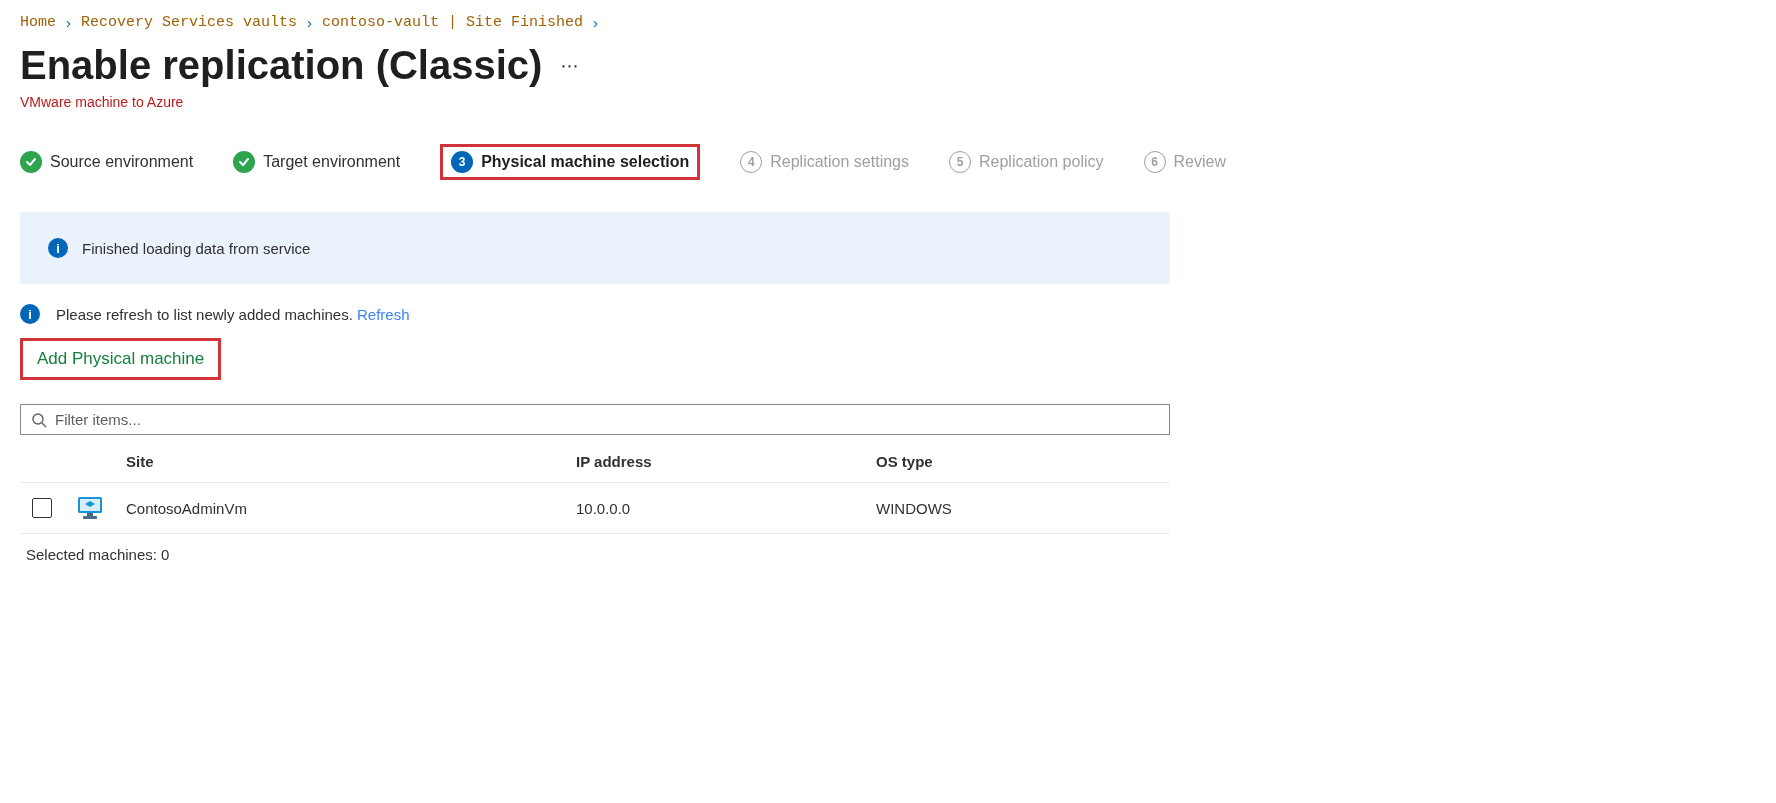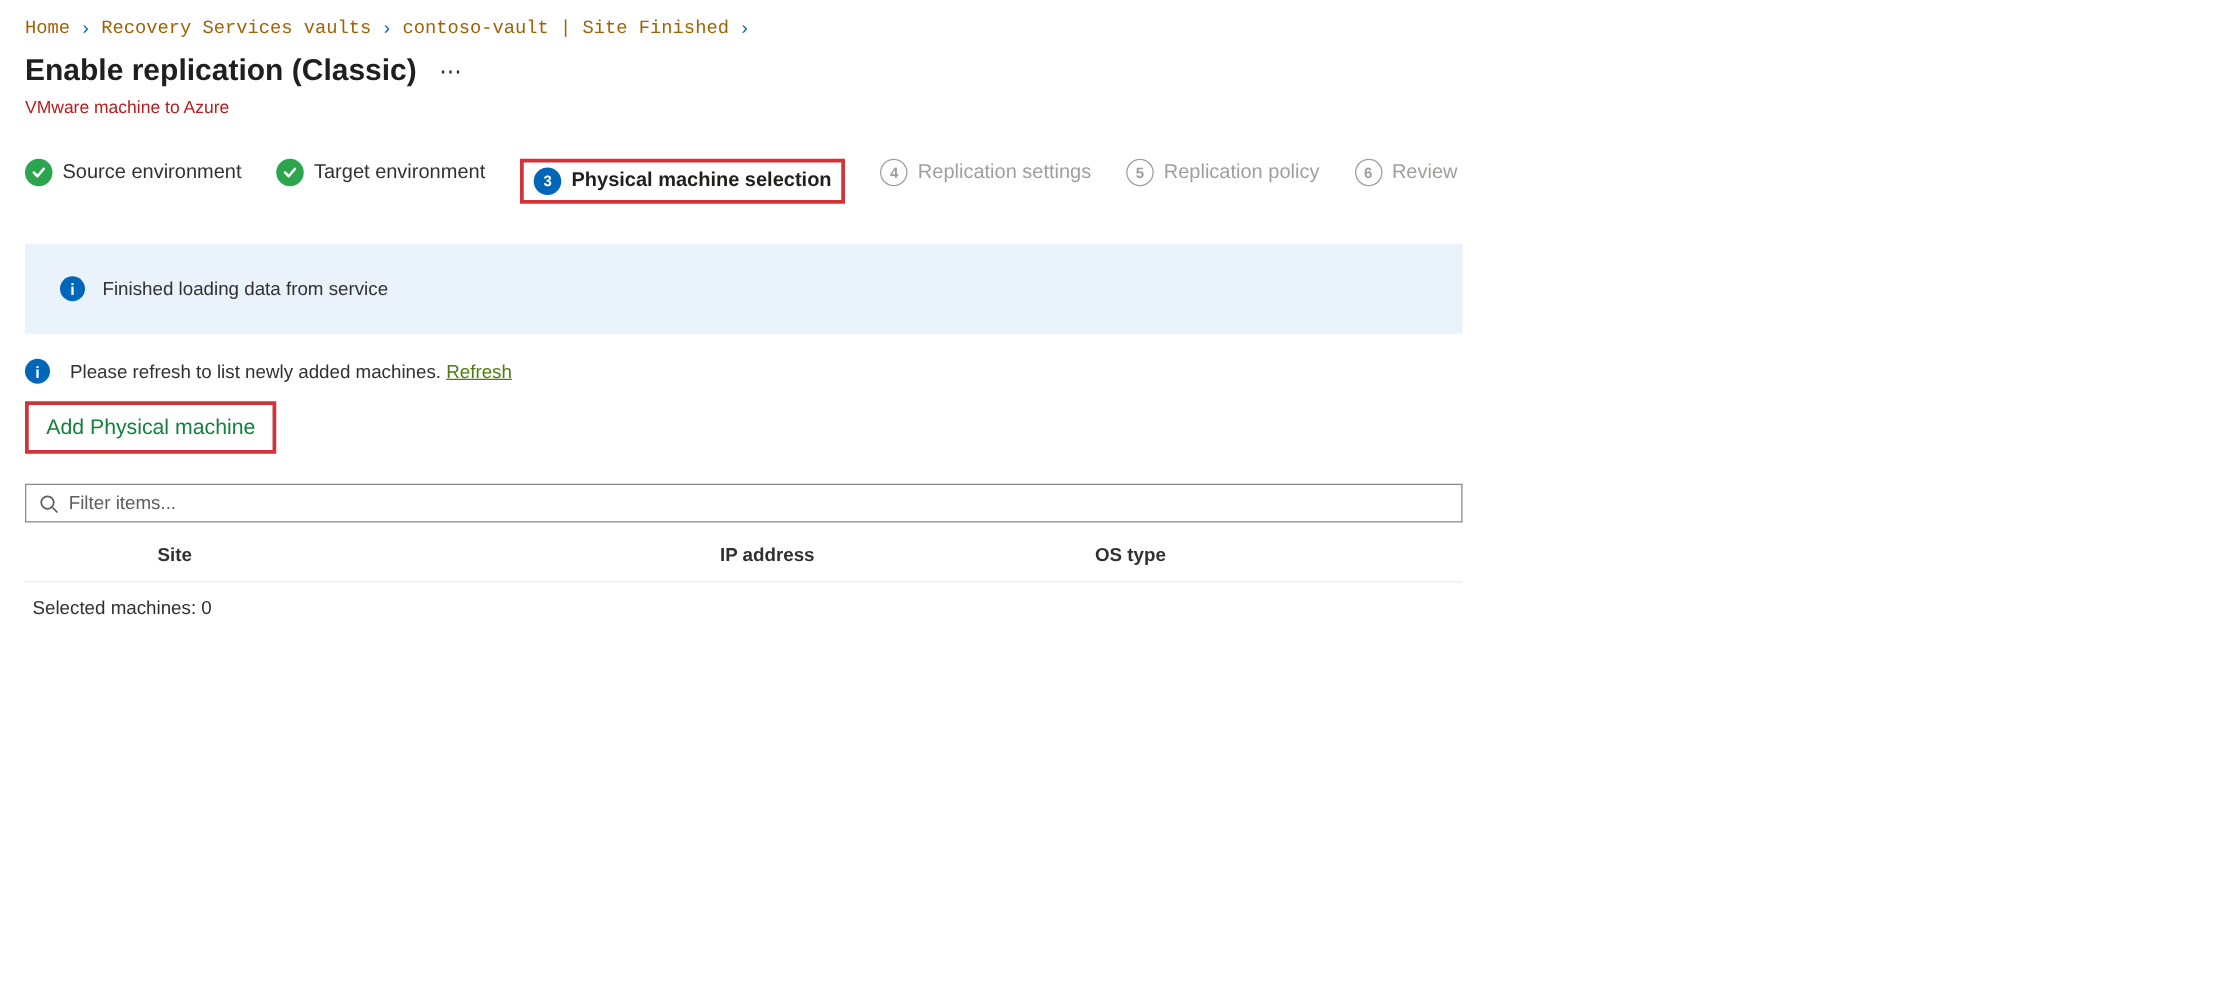--- a/index.html
+++ b/index.html
@@ -13,24 +13,24 @@
   .breadcrumb {
     display: flex;
     align-items: center;
     gap: 4px;
     margin-bottom: 12px;
     font-size: 15px;
   }
   .breadcrumb a { color: #a16207; text-decoration: none; font-family: Liberation Mono, monospace; }
   .breadcrumb .sep { color: #0066b4; margin: 0 6px; }
   .page-title-row { display: flex; align-items: center; gap: 18px; }
-  .page-title { font-size: 24px; font-weight: 600; color: #201f1e; }
+  .page-title { font-size: 40px; font-weight: 600; color: #201f1e; }
   .ellipsis { font-size: 18px; color: #323130; letter-spacing: 2px; cursor: pointer; }
   .page-subtitle { font-size: 14px; color: #b91c1c; margin-top: 6px; margin-bottom: 34px; }
-  .steps { display: flex; align-items: flex-start; gap: 28px; margin-bottom: 32px; flex-wrap: wrap; }
+  .steps { display: flex; align-items: center; gap: 40px; margin-bottom: 32px; flex-wrap: wrap; }
   .step { display: flex; align-items: center; gap: 8px; font-size: 16px; }
   .step .icon { width: 22px; height: 22px; border-radius: 50%; display: flex; align-items: center; justify-content: center; font-size: 12px; font-weight: 600; }
   .step.done .icon { background: #2da44e; color: #fff; }
   .step.current .icon { background: #0067b8; color: #fff; }
   .step.future .icon { border: 1.5px solid #a19f9d; color: #a19f9d; background: #fff; }
   .step.done .label { color: #323130; }
   .step.current .label { color: #201f1e; font-weight: 600; }
   .step.future .label { color: #a19f9d; }
   .highlight-box { border: 3px solid #d13438; padding: 4px 8px; display: inline-flex; }
   .infobar {
@@ -44,21 +44,21 @@
     max-width: 1150px;
   }
   .info-icon {
     width: 20px; height: 20px; border-radius: 50%;
     background: #0067b8; color: #fff;
     display: flex; align-items: center; justify-content: center;
     font-size: 13px; font-weight: 700; font-style: normal;
     flex-shrink: 0;
   }
   .refresh-note { display: flex; align-items: center; gap: 16px; margin-bottom: 14px; font-size: 15px; }
-  .refresh-note .link { color: #4d7c0f; text-decoration: underline; cursor: pointer; }
+  .refresh-note .link { color: #3b82f6; cursor: pointer; }
   .add-link-wrap { display: inline-block; border: 3px solid #d13438; padding: 8px 14px; margin-bottom: 24px; }
   .add-link { color: #15803d; font-size: 17px; cursor: pointer; }
   .filter-box {
     display: flex; align-items: center; gap: 8px;
     border: 1px solid #8a8886; padding: 6px 10px;
     max-width: 1150px; margin-bottom: 6px;
   }
   .filter-box input {
     border: none; outline: none; font-size: 15px; flex: 1;
     color: #ec4899; background: transparent;
@@ -173,20 +173,37 @@
 
 
 <div class="tbl">
   <div class="thead">
     <div></div>
     <div></div>
     <div>Site</div>
     <div>IP address</div>
     <div>OS type</div>
   </div>
+  <div class="trow">
+    <div>
+        <div class="chk"></div>
+      </div>
+    <div class="vm-icon">
+      <svg width="28" height="26" viewBox="0 0 28 26">
+        <rect x="2" y="2" width="24" height="16" rx="1.5" fill="#1895d6"></rect>
+        <rect x="4" y="4" width="20" height="12" fill="#d9eefb"></rect>
+        <path d="M14 6 L19 9 L14 12 L9 9 Z" fill="#1895d6"></path>
+        <rect x="11" y="18" width="6" height="3" fill="#4a6b82"></rect>
+        <rect x="7" y="21" width="14" height="3" rx="1" fill="#4a6b82"></rect>
+      </svg>
+    </div>
+    <div>ContosoAdminVm</div>
+    <div>10.0.0.0</div>
+    <div>WINDOWS</div>
+  </div>
 </div>
 
 <div class="selected-line">
   <span>Selected machines: </span><span>0</span>
 </div>
 
 
 
 
 </body></html>

